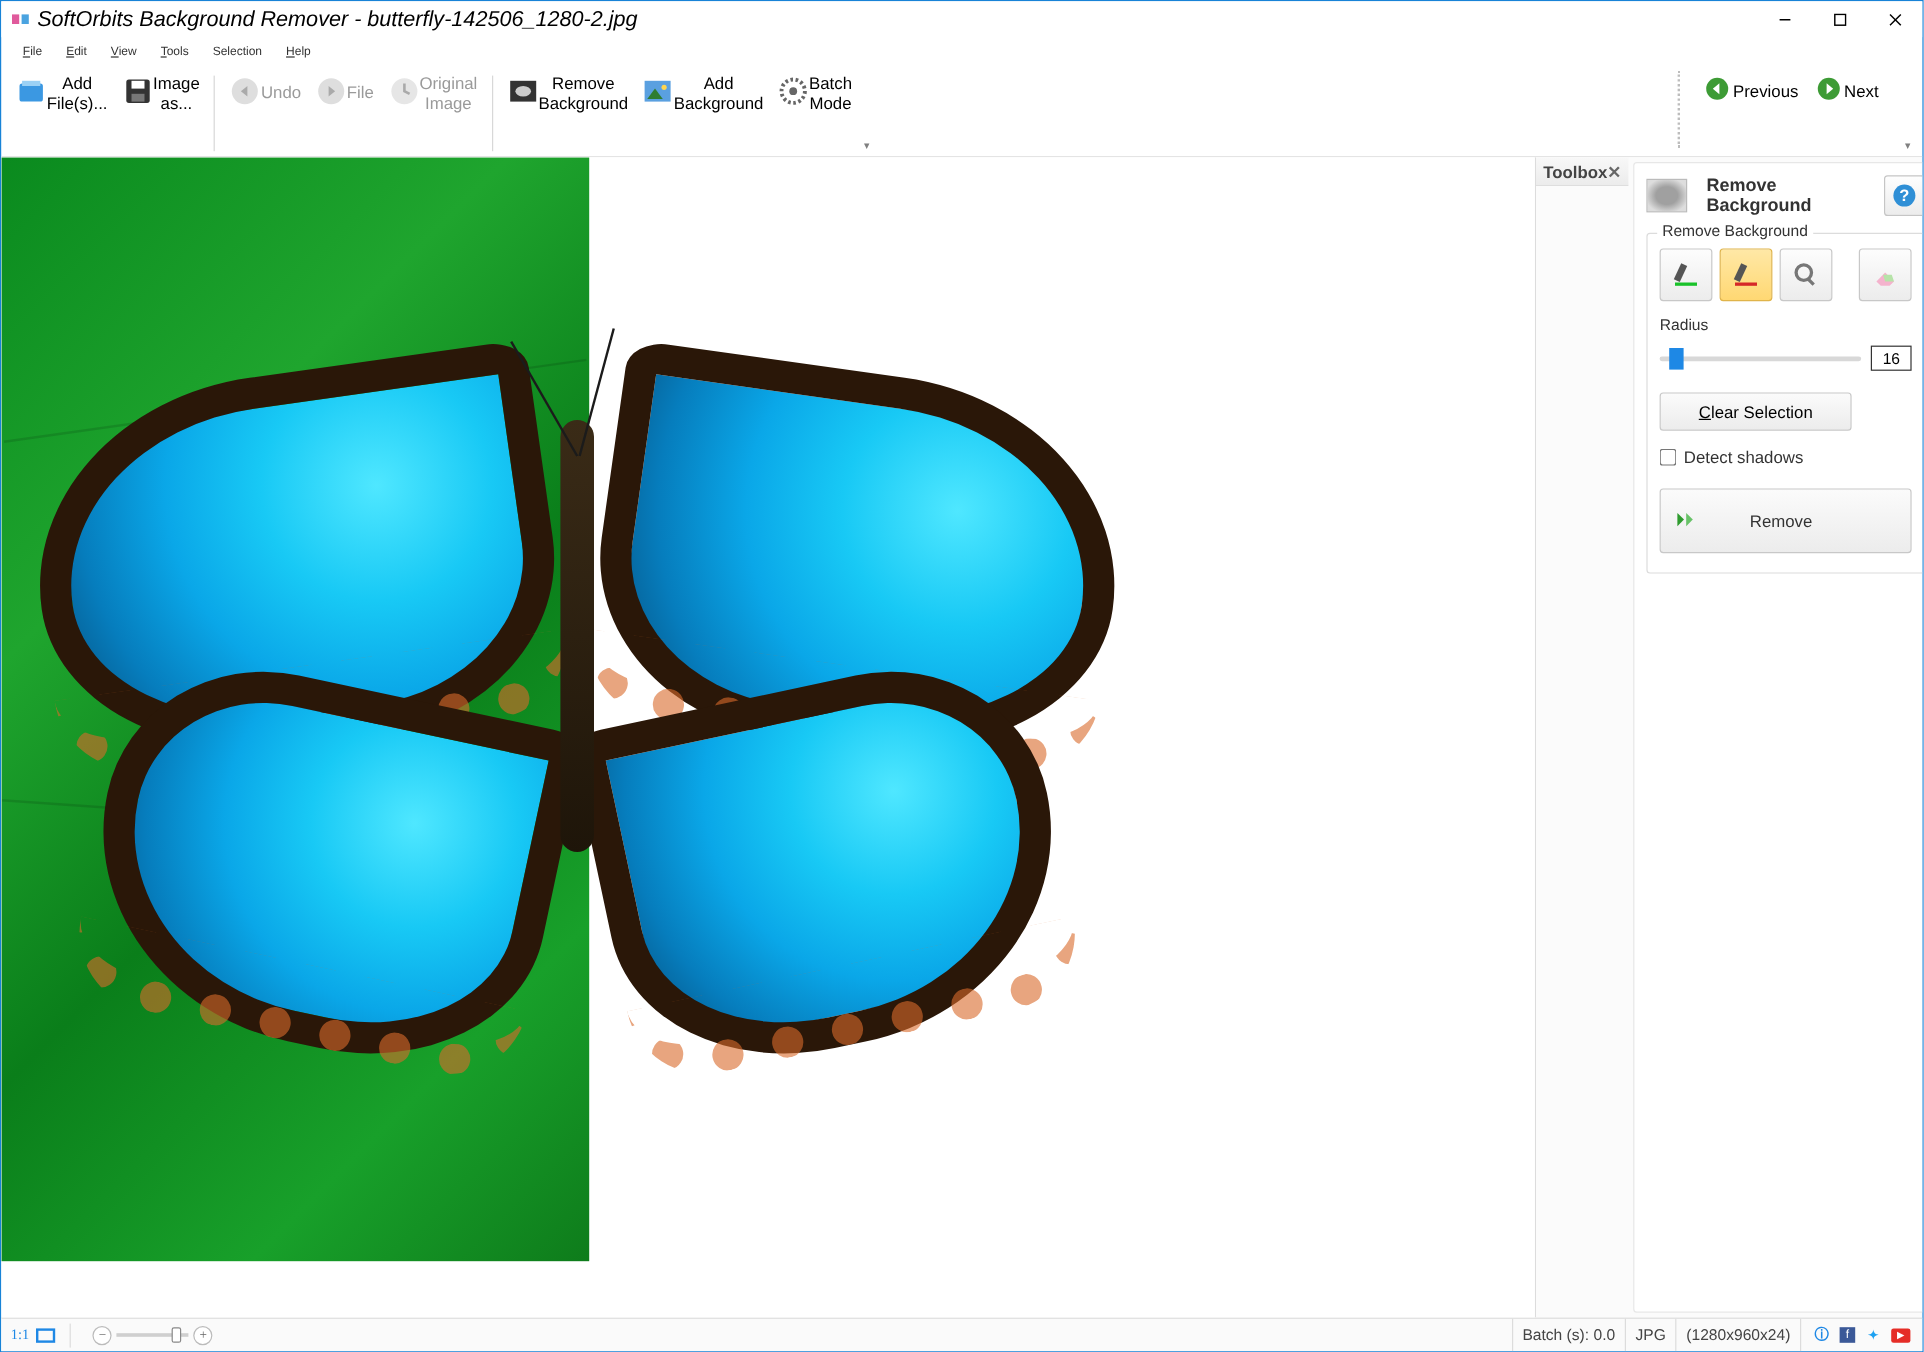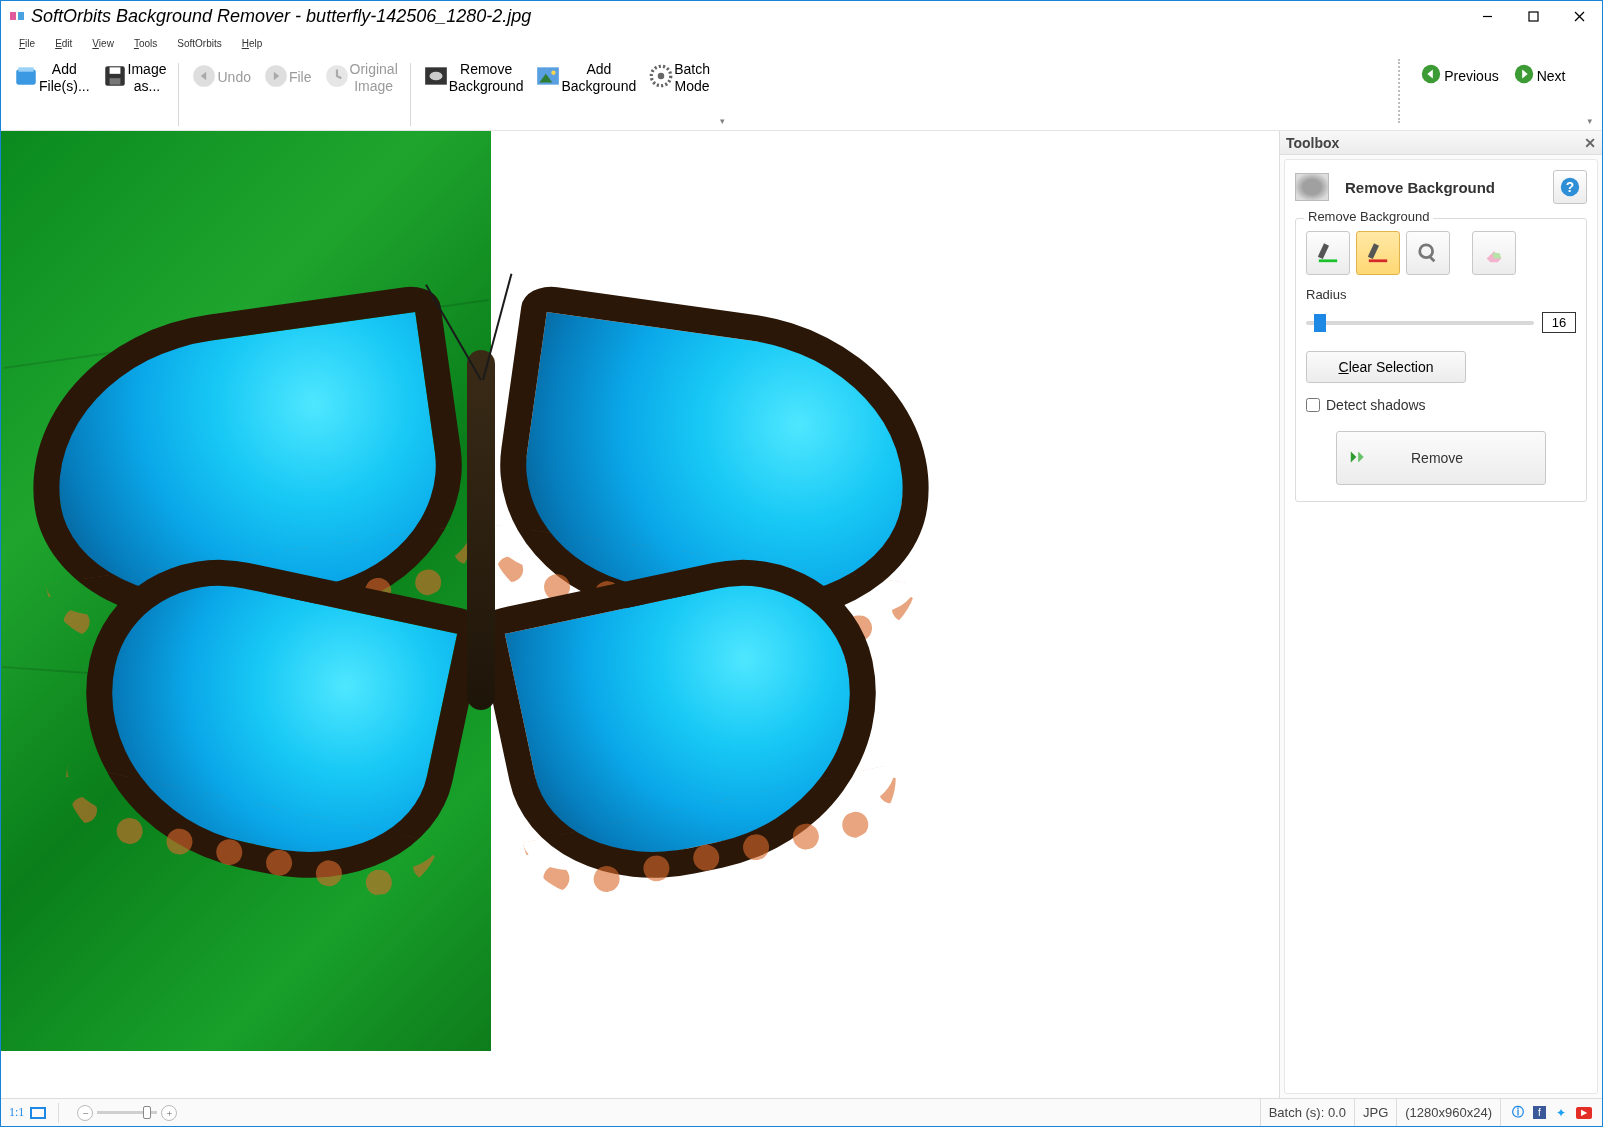--- a/index.html
+++ b/index.html
@@ -108,21 +108,21 @@
 .wing.top-right { right: 10px; top: 40px; border-radius: 10% 60% 60% 50% / 10% 70% 60% 60%; transform: rotate(8deg); }
 .wing.bot-left { left: 60px; top: 300px; width: 380px; height: 300px; border-radius: 50% 10% 60% 70% / 60% 10% 60% 80%; transform: rotate(12deg); }
 .wing.bot-right { right: 60px; top: 300px; width: 380px; height: 300px; border-radius: 10% 50% 70% 60% / 10% 60% 80% 60%; transform: rotate(-12deg); }
 .wing::after {
   content: ""; position: absolute; left: -26px; right: -26px; bottom: -26px; height: 40px;
   border-bottom: 26px dotted #d96b2b; border-radius: 0 0 200px 200px;
   opacity: 0.6;
 }
 
 .toolbox {
-  width: 323px; border-left: 1px solid #dcdcdc; display: flex; flex-direction: column;
+  width: 323px; border-left: 1px solid #dcdcdc; display: flex; flex-direction: row;
   background: #fbfbfb;
 }
 .toolbox-header {
   height: 24px; display: flex; align-items: center; justify-content: space-between;
   padding: 0 6px; background: linear-gradient(#f8f8f8,#ececec); border-bottom: 1px solid #dedede;
   font-weight: 600; font-size: 14px; color: #444;
 }
 .toolbox-header .close { font-size: 14px; color: #666; }
 .toolbox-body {
   padding: 10px; flex: 1; background: #fff;
@@ -224,21 +224,21 @@
         <line x1="10" y1="1" x2="1" y2="10" stroke="#000" stroke-width="1.2"></line>
       </svg>
   </div>
 </div>
 
 <div class="menubar">
   <div class="menu-item"><span class="ul">F</span>ile</div>
   <div class="menu-item"><span class="ul">E</span>dit</div>
   <div class="menu-item"><span class="ul">V</span>iew</div>
   <div class="menu-item"><span class="ul">T</span>ools</div>
-  <div class="menu-item">SoftOrbits</div>
+  <div class="menu-item">Selection</div>
   <div class="menu-item"><span class="ul">H</span>elp</div>
 </div>
 
 <div class="toolbar">
   <div class="tgroup">
     <div class="tbtn">
       <span class="ticon">
           <svg viewBox="0 0 24 24">
             <rect x="3" y="6" width="18" height="14" fill="#3b98e2" rx="2"></rect>
             <rect x="5" y="4" width="14" height="4" fill="#9bd1f5"></rect>

